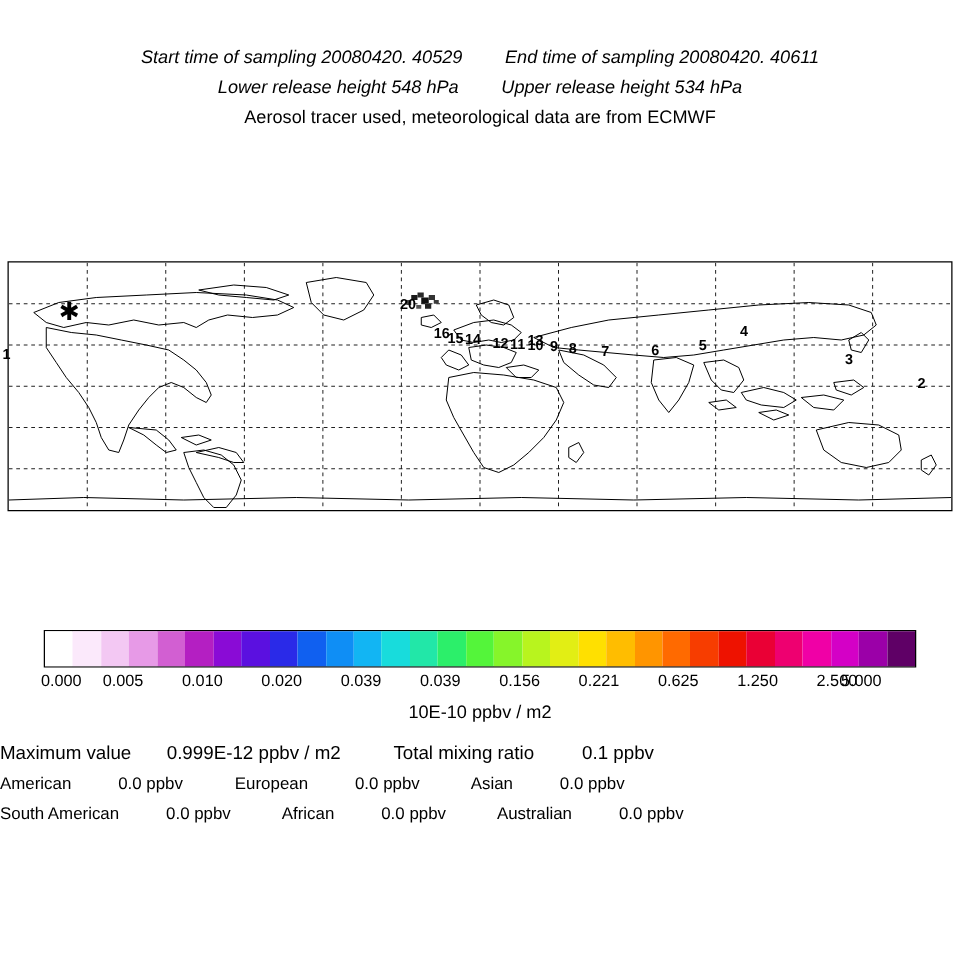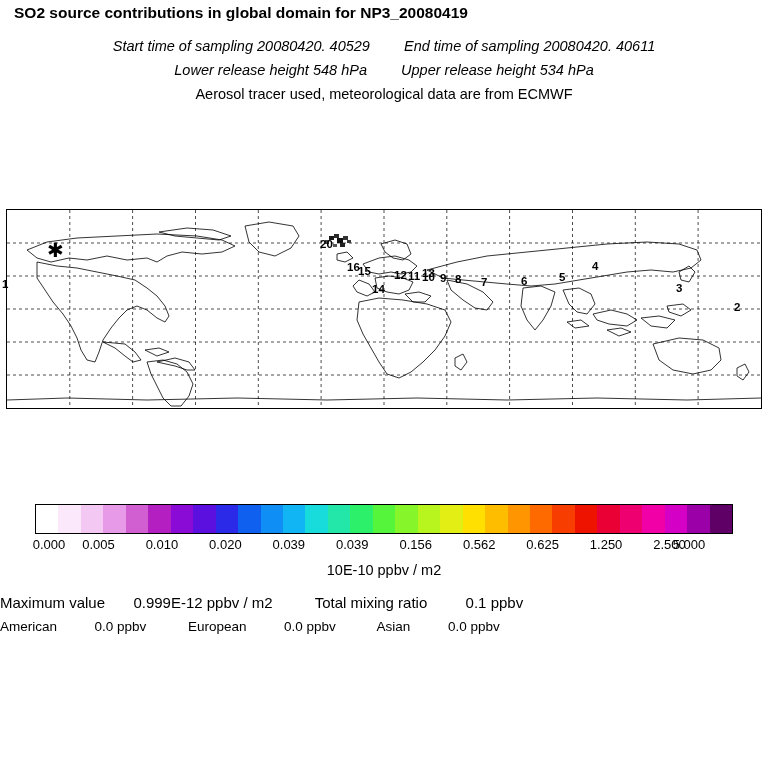--- a/index.html
+++ b/index.html
@@ -127,21 +127,20 @@
 
   .sp-a { display:inline-block; width: 20px; }
   .sp-b { display:inline-block; width: 34px; }
   .sp-c { display:inline-block; width: 30px; }
 </style>
 </head>
 <body>
 
 <div class="page">
 
-  <div class="title">SO2 source contributions in global domain for NP3_20080419</div>
 
   <div class="hdr-line hdr2">
     <span class="hdr-seg">Start time of sampling</span>
     <span class="hdr-seg">20080420. 40529</span>
     <span class="gap-lg"></span>
     <span class="hdr-seg">End time of sampling</span>
     <span class="hdr-seg">20080420. 40611</span>
   </div>
 
   <div class="hdr-line hdr3">
@@ -255,21 +254,21 @@
     <div class="traj-label" style="left:592px;top:260px;">4</div>
     <div class="traj-label" style="left:559px;top:271px;">5</div>
     <div class="traj-label" style="left:521px;top:275px;">6</div>
     <div class="traj-label" style="left:481px;top:276px;">7</div>
     <div class="traj-label" style="left:455px;top:273px;">8</div>
     <div class="traj-label" style="left:440px;top:272px;">9</div>
     <div class="traj-label" style="left:422px;top:271px;">10</div>
     <div class="traj-label" style="left:408px;top:270px;">11</div>
     <div class="traj-label" style="left:394px;top:269px;">12</div>
     <div class="traj-label" style="left:398px;top:267px;padding-left:24px;">13</div>
-    <div class="traj-label" style="left:372px;top:283px;">14</div>
+    <div class="traj-label" style="left:372px;top:266px;">14</div>
     <div class="traj-label" style="left:358px;top:265px;">15</div>
     <div class="traj-label" style="left:347px;top:261px;">16</div>
     <div class="traj-label" style="left:320px;top:238px;">20</div>
     <div class="traj-label" style="left:676px;top:282px;">3</div>
     <div class="traj-label" style="left:734px;top:301px;">2</div>
   </div>
 
   <div class="cbar-wrap" id="colorbar">
       <div class="cbar-cell" style="background: rgb(255, 255, 255);"></div>
       <div class="cbar-cell" style="background: rgb(251, 233, 251);"></div>
@@ -304,21 +303,21 @@
       <div class="cbar-cell" style="background: rgb(95, 0, 102);"></div>
     </div>
   <div class="cbar-ticks" id="colorbar-ticks">
       <span class="cbar-tick" style="left: 49px;">0.000</span>
       <span class="cbar-tick" style="left: 98.4545px;">0.005</span>
       <span class="cbar-tick" style="left: 161.909px;">0.010</span>
       <span class="cbar-tick" style="left: 225.364px;">0.020</span>
       <span class="cbar-tick" style="left: 288.818px;">0.039</span>
       <span class="cbar-tick" style="left: 352.273px;">0.039</span>
       <span class="cbar-tick" style="left: 415.727px;">0.156</span>
-      <span class="cbar-tick" style="left: 479.182px;">0.562</span>
+      <span class="cbar-tick" style="left: 479.182px;">0.221</span>
       <span class="cbar-tick" style="left: 542.636px;">0.625</span>
       <span class="cbar-tick" style="left: 606.091px;">1.250</span>
       <span class="cbar-tick" style="left: 669.545px;">2.500</span>
       <span class="cbar-tick" style="left: 689px;">5.000</span>
     </div>
   <div class="cbar-unit">10E-10 ppbv / m2</div>
 
   <div class="stat-line stat-main">
     <span>Maximum value</span>
     <span class="sp-a"></span>
@@ -336,14 +335,27 @@
     <span class="sp-b"></span>
     <span>European</span>
     <span class="sp-c"></span>
     <span>0.0 ppbv</span>
     <span class="sp-b"></span>
     <span>Asian</span>
     <span class="sp-c"></span>
     <span>0.0 ppbv</span>
   </div>
 
+  <div class="stat-line stat-row2">
+    <span>South American</span>
+    <span class="sp-c"></span>
+    <span>0.0 ppbv</span>
+    <span class="sp-b"></span>
+    <span>African</span>
+    <span class="sp-c"></span>
+    <span>0.0 ppbv</span>
+    <span class="sp-b"></span>
+    <span>Australian</span>
+    <span class="sp-c"></span>
+    <span>0.0 ppbv</span>
+  </div>
 
 </div>
 
 </body></html>

